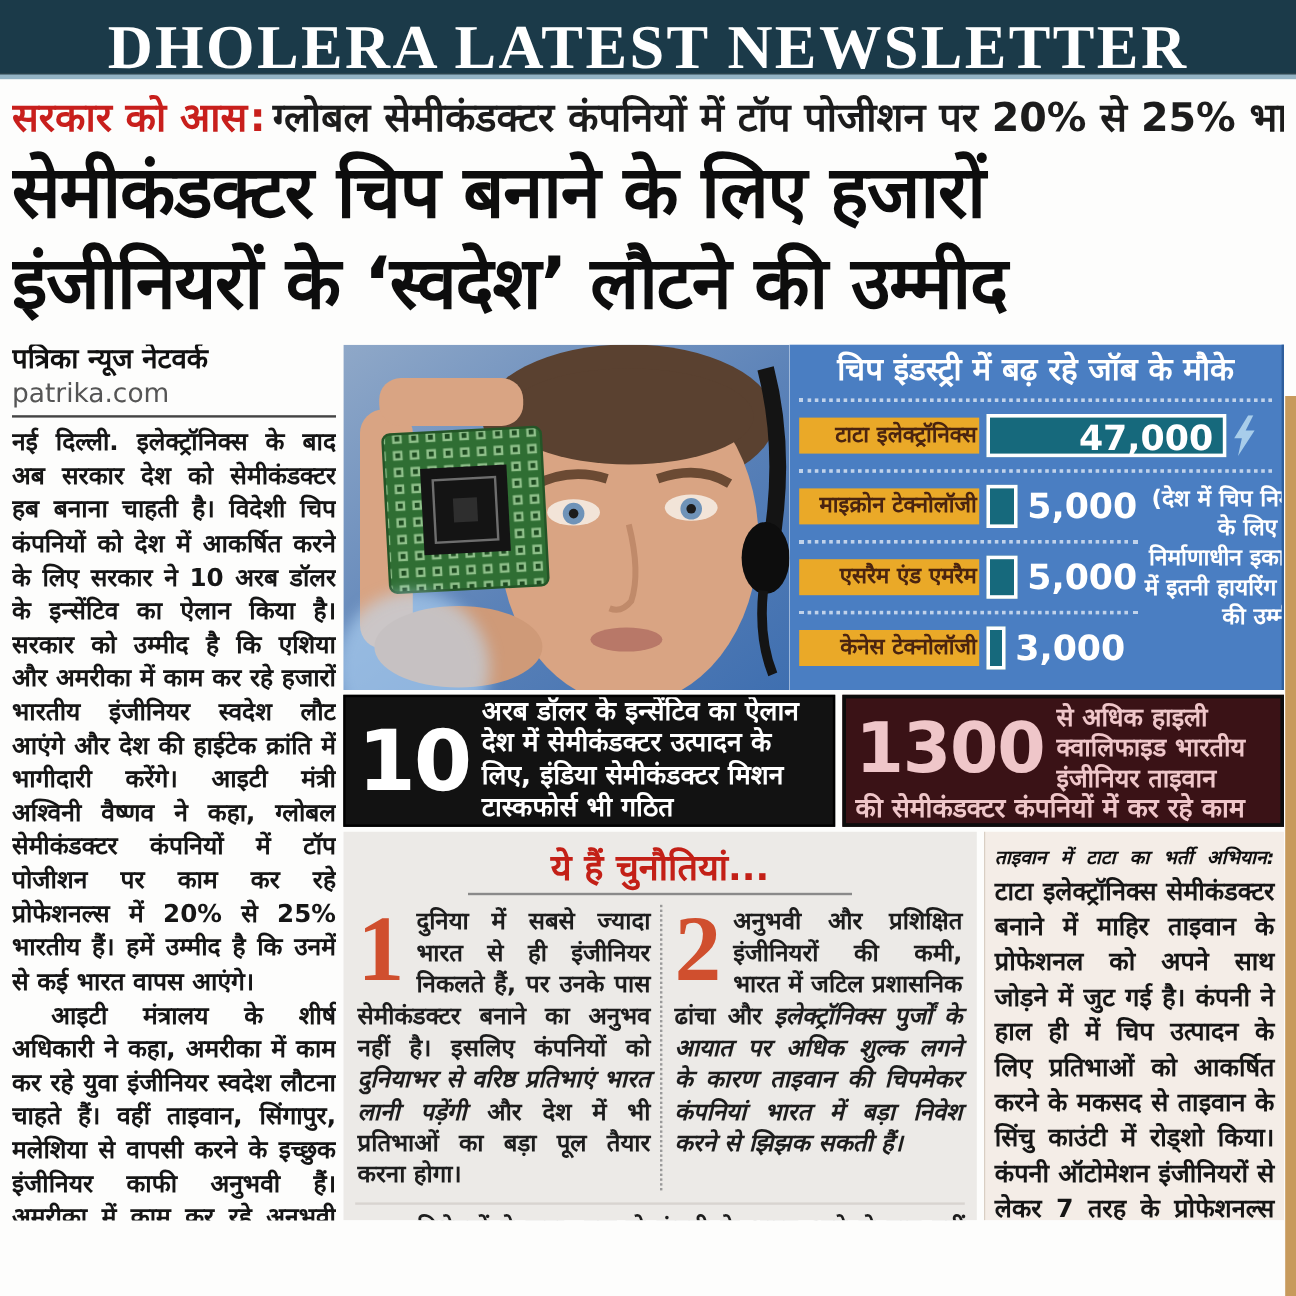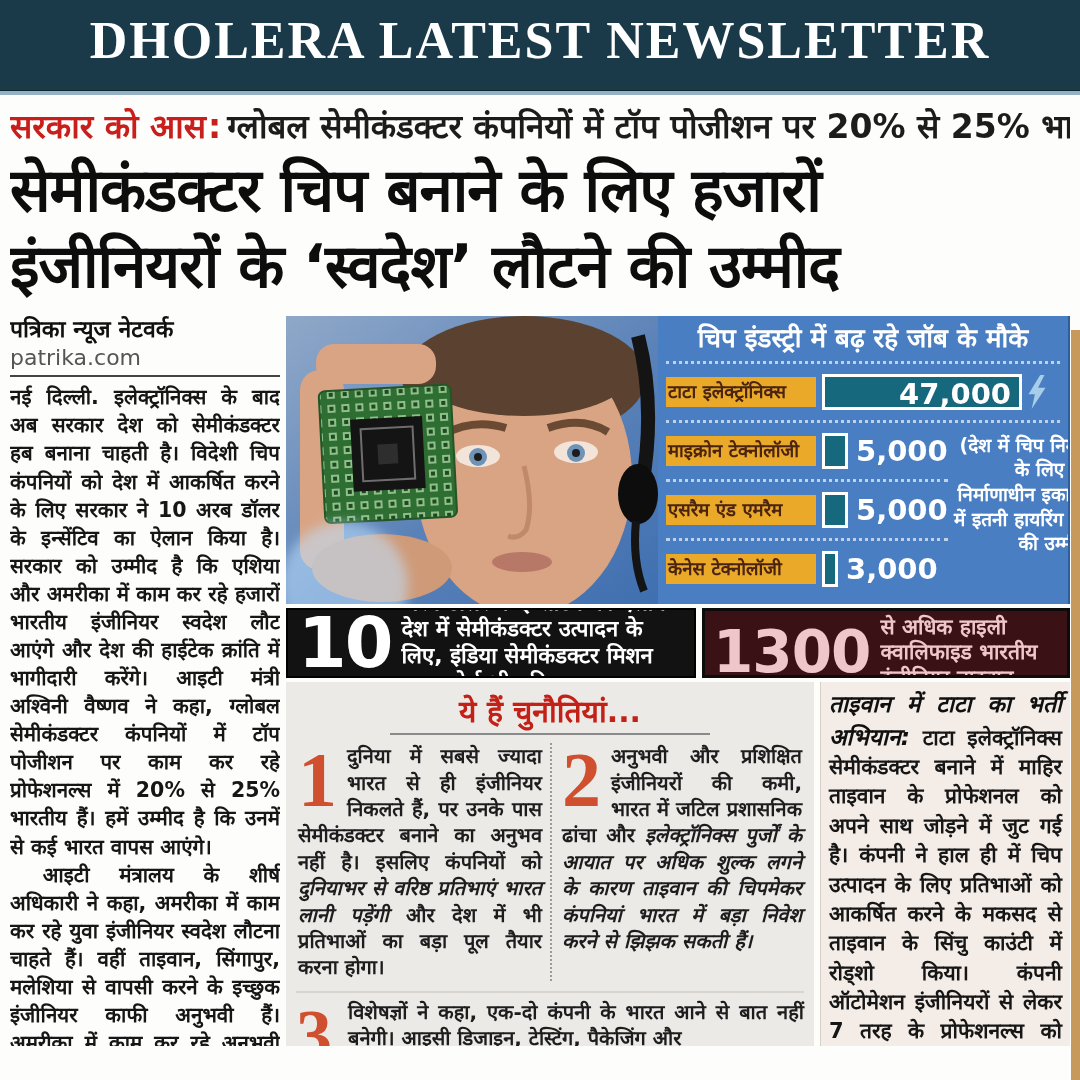--- a/index.html
+++ b/index.html
@@ -1,21 +1,21 @@
 <!DOCTYPE html>
 <html><head>
 <meta charset="utf-8">
 <style>
   * { margin:0; padding:0; box-sizing:border-box; }
   html,body { width:1080px; height:1080px; }
   body { font-family:"DejaVu Sans", sans-serif; background:#ffffff; overflow:hidden; }
   .page { position:relative; width:1080px; height:1080px; background:#fdfdfc; overflow:hidden; }
 
   
-  .banner { height:90px; background:#1b3a49; text-align:center; }
+  .banner { height:61px; background:#1b3a49; text-align:center; }
   .banner-title {
     display:inline-block; color:#ffffff; font-family:"Liberation Serif","DejaVu Serif",serif;
     font-weight:bold; font-size:52px; line-height:82px; letter-spacing:2px;
   }
   .banner-rule { height:5px; background:#93b3c4; border-top:1px solid #0e2630; }
 
   
   .content { padding:0 10px; }
   .kicker { margin-top:10px; white-space:nowrap; overflow:hidden; font-size:33px; line-height:44px; }
   .kicker-label { color:#c81f1c; font-weight:bold; }
@@ -39,36 +39,36 @@
   .rightzone { flex:1; display:flex; flex-direction:column; overflow:hidden; }
 
   
   .toprow { display:flex; height:288px; }
   .photo { width:372px; flex:0 0 372px; position:relative; overflow:hidden; }
   .chart { flex:1; background:#4a7ec2; padding:6px 8px 4px; overflow:hidden; border-right:2px solid #2f5e9c; }
   .chart-title { color:#ffffff; font-weight:bold; font-size:26px; text-align:center; line-height:1.25;
                  border-bottom:3px dotted rgba(255,255,255,.65); padding-bottom:6px; }
   .chart-row { display:flex; align-items:center; margin-top:10px; }
   .chart-label { width:150px; flex:0 0 150px; background:#eaa928; color:#4a2410; font-weight:bold;
-                 font-size:18.5px; text-align:left; padding:5px 2px; line-height:1.1; }
+                 font-size:18.5px; text-align:right; padding:5px 2px; line-height:1.1; }
   .chart-track { flex:1; display:flex; align-items:center; margin-left:6px; }
   .bar { height:36px; background:#16697c; border:3px solid #ffffff; }
   .bar-big { width:calc(100% - 38px); display:flex; align-items:flex-start; justify-content:flex-end; }
   .bar-value-in { color:#fff; font-weight:bold; font-size:29px; padding-right:8px; }
   .bolt { margin-left:4px; flex:0 0 auto; }
   .chart-lower { display:flex; border-top:3px dotted rgba(255,255,255,.65); margin-top:10px; }
   .chart-lower-left { flex:1; }
   .chart-lower-left .chart-row { border-bottom:3px dotted rgba(255,255,255,.65); padding-bottom:10px; }
   .chart-lower-left .chart-row:last-child { border-bottom:none; padding-bottom:0; }
   .bar-value-out { color:#fff; font-weight:bold; font-size:29px; margin-left:8px; white-space:nowrap; }
   .chart-note { width:150px; flex:0 0 150px; color:#ffffff; font-weight:bold; font-size:19px;
                 line-height:1.3; text-align:right; padding:10px 2px 0 0; }
 
   
-  .band { display:flex; gap:6px; margin-top:4px; height:70px; }
+  .band { display:flex; gap:6px; margin-top:4px; height:110px; }
   .box { overflow:hidden; }
   .box-black { flex:0 0 410px; background:#121212; border:2px solid #000; color:#fff;
                display:flex; align-items:center; padding:6px 10px; }
   .box-num { font-size:70px; font-weight:bold; line-height:.95; letter-spacing:-2px; margin-right:10px; }
   .box-black .box-text { font-size:22px; font-weight:bold; line-height:1.22; }
   .box-maroon { flex:1; background:#3a1216; border:3px solid #0c0c0c; color:#efc6c9; padding:4px 8px; }
   .maroon-row { display:flex; align-items:center; }
   .box-maroon .box-num { font-size:58px; letter-spacing:-1px; }
   .box-maroon .box-text { font-size:21px; font-weight:bold; line-height:1.2; }
   .box-maroon .box-text2 { font-size:22px; font-weight:bold; line-height:1.15; }
@@ -84,21 +84,21 @@
   .ch-item + .ch-item { border-left:2px dotted #9a9a9a; padding-left:10px; padding-right:2px; }
   .ch-num { float:left; color:#d04f2e; font-family:"Liberation Serif","DejaVu Serif",serif;
             font-weight:bold; font-size:78px; line-height:.85; margin:4px 10px 2px 0; }
   .ch-text { font-size:20px; line-height:1.32; color:#1d1d1d; text-align:justify; font-weight:600; }
   .ch-em { font-weight:bold; font-style:italic; }
   .ch-item3 { display:flex; margin-top:10px; border-top:2px solid #d8d4d0; padding-top:6px; }
   .ch-item3 .ch-num { float:none; flex:0 0 44px; font-size:72px; line-height:.9; margin-right:8px; }
   .ch-item3 .ch-text { font-size:20px; }
 
   .taiwancol { flex:1; background:#f4ede7; border-left:1px solid #d9cfc4; padding:6px 8px; overflow:hidden; }
-  .tw-lead { font-weight:bold; font-style:italic; font-size:23px; color:#101010; }
+  .tw-lead { font-weight:bold; font-style:italic; font-size:16px; color:#101010; }
   .tw-text { font-size:21px; line-height:1.40; color:#161616; font-weight:600; text-align:justify; }
 
   
   .edge-strip { position:absolute; right:0; top:330px; width:9px; height:750px;
                 background:linear-gradient(180deg,#9c7242 0%, #c79а5c 30%, #e5b264 70%, #caa14e 100%);
                 background-color:#c79a5c; }
 
   
   .photo svg { display:block; }
 </style>

